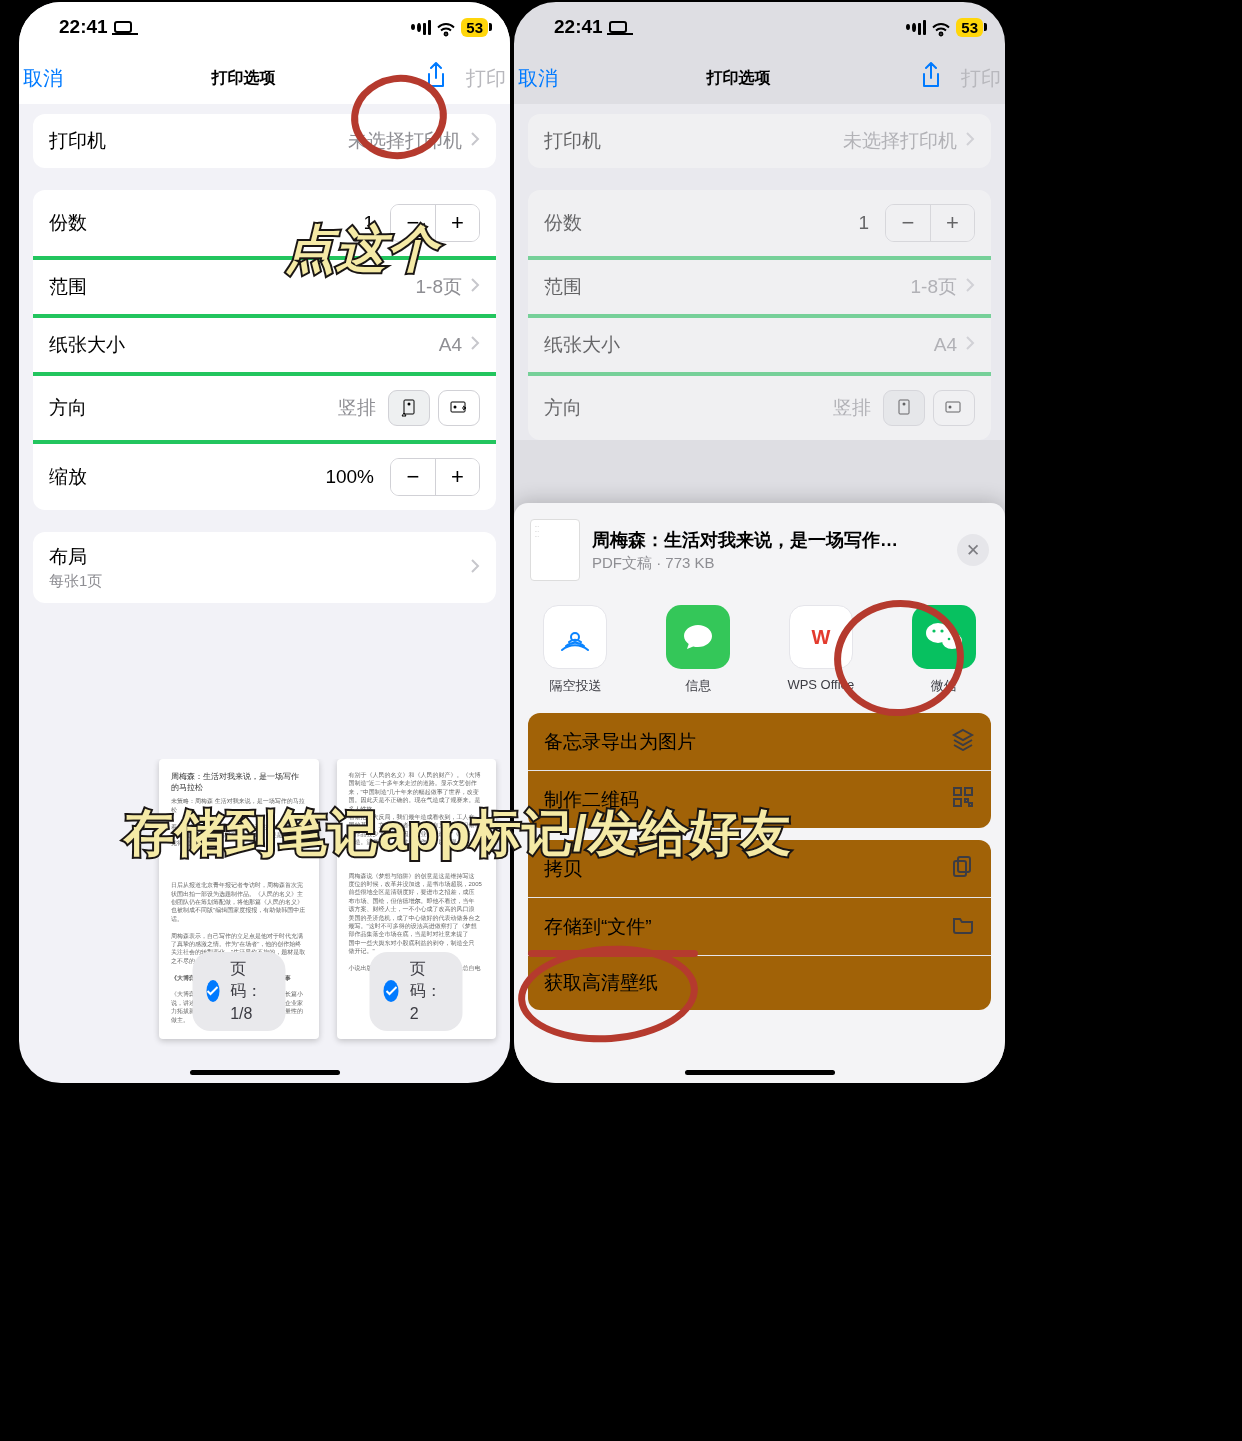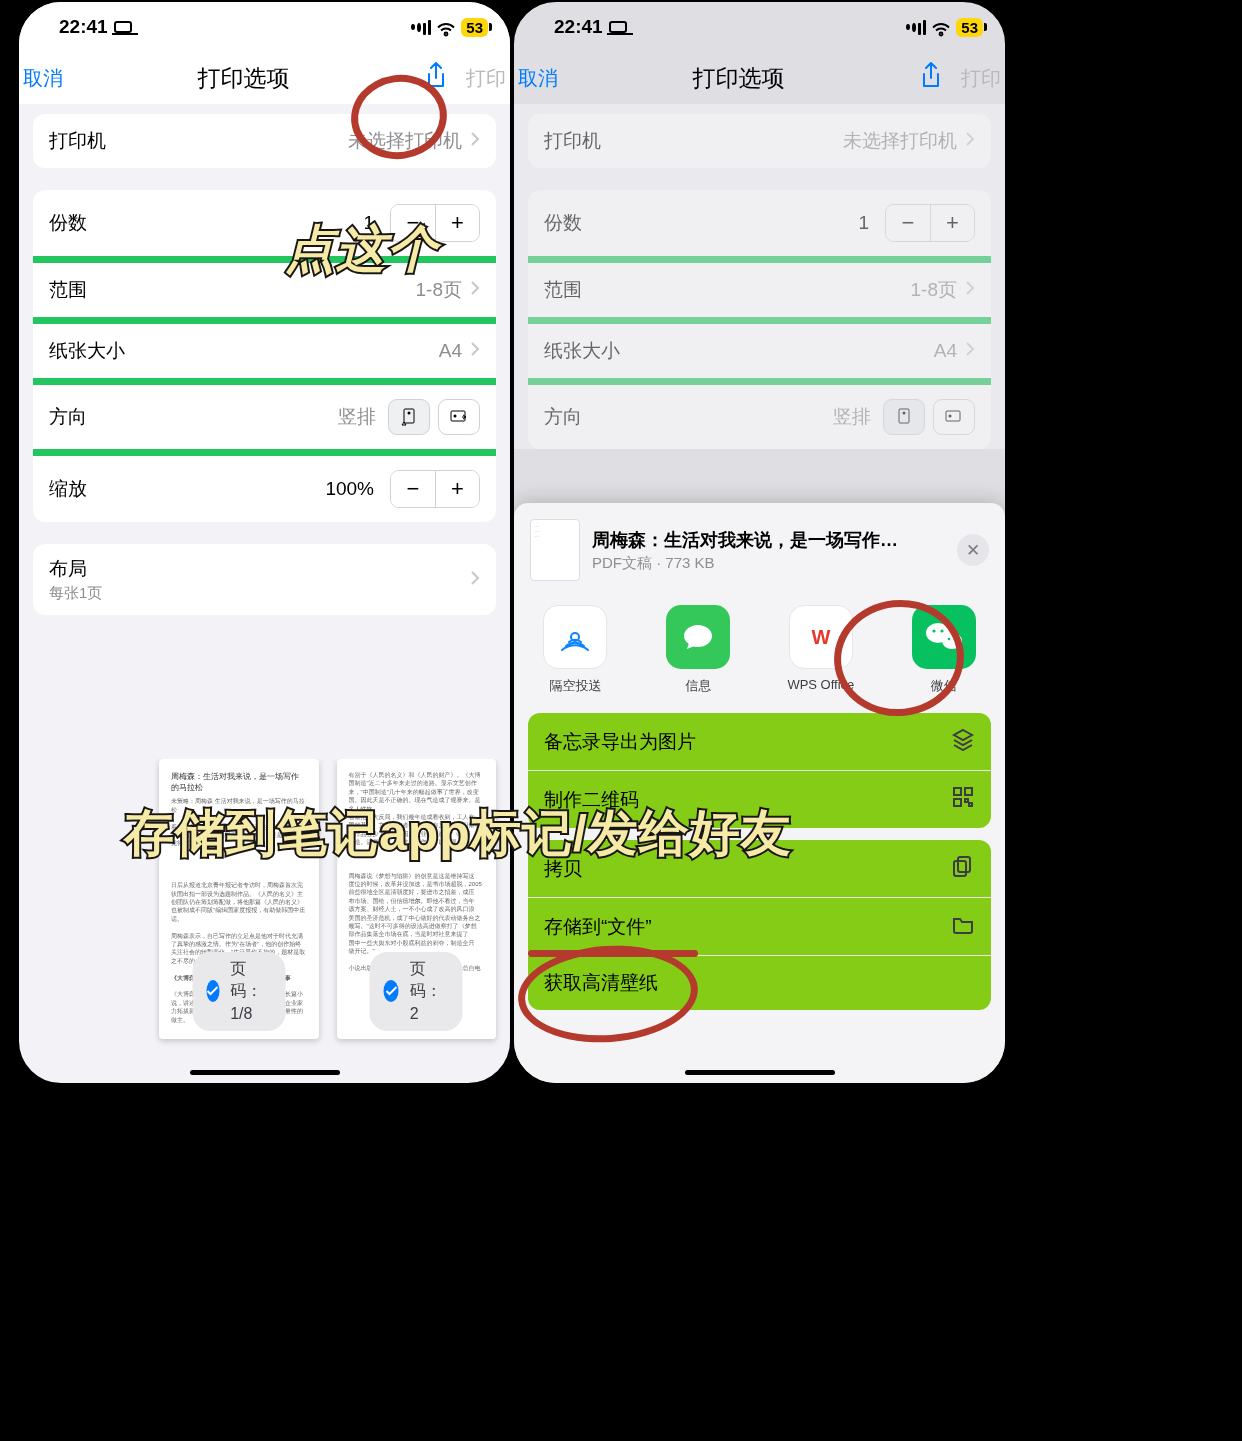--- a/index.html
+++ b/index.html
@@ -51,38 +51,38 @@
   .wifi svg{width:18px;height:14px;}
   .batt{background:#ffd60a;color:#000;font-size:15px;font-weight:700;border-radius:6px;padding:1px 5px;position:relative;}
   .batt::after{content:"";position:absolute;right:-4px;top:5px;width:3px;height:8px;background:#000;border-radius:0 2px 2px 0;}
 
   
   .nav{
     height:52px;display:flex;align-items:center;justify-content:space-between;
     padding:0 4px;font-size:20px;background:#fff;
   }
   .phone-right .nav{background:transparent;}
-  .nav .title{font-weight:400;font-size:23px;}
+  .nav .title{font-weight:700;font-size:16px;}
   .nav .cancel{color:#007aff;}
   .nav .rgrp{display:flex;align-items:center;gap:18px;}
   .nav .share-ic svg{width:24px;height:28px;}
   .nav .print{color:#b8b8bd;}
 
   .sheet{
     background:#f2f2f7;
     padding: 10px 14px 0;
   }
   .phone-right .sheet{opacity:.55;}
 
   .group{background:#fff;border-radius:12px;overflow:hidden;margin-bottom:22px;}
   .row{
     display:flex;align-items:center;justify-content:space-between;
     padding:14px 16px;font-size:19px;min-height:54px;
   }
-  .row + .row{border-top:7px solid #22c55e;}
+  .row + .row{border-top:4px solid #22c55e;}
   .row .lbl{color:#000;}
   .row .val{color:#8e8e93;display:flex;align-items:center;gap:8px;}
   .chev{color:#c7c7cc;}
   .chev svg{width:10px;height:16px;}
 
   .stepper{display:flex;align-items:center;gap:10px;}
   .stepper .num{color:#000;font-size:19px;padding-right:6px;min-width:90px;text-align:right;}
   .seg{display:flex;border:1px solid #d1d1d6;border-radius:9px;overflow:hidden;}
   .seg button{width:44px;height:36px;background:#fff;border:none;font-size:22px;color:#000;}
   .seg button + button{border-left:1px solid #d1d1d6;}
@@ -136,21 +136,21 @@
 
   .ss-apps{display:flex;padding:8px 0 18px;justify-content:space-around;}
   .ss-app{display:flex;flex-direction:column;align-items:center;gap:8px;width:100px;}
   .ss-app .ic{width:64px;height:64px;border-radius:15px;display:flex;align-items:center;justify-content:center;}
   .ss-app .nm{font-size:13px;color:#3c3c43;}
   .ic.airdrop{background:#fff;border:1px solid #e5e5ea;}
   .ic.msg{background:#34c759;}
   .ic.wps{background:#fff;border:1px solid #e5e5ea;color:#e33b2e;font-weight:800;font-size:20px;}
   .ic.wx{background:#07c160;}
 
-  .ss-actions{background:#84cc16;border-radius:12px;margin:0 14px 12px;}
+  .ss-actions{background:#a16207;border-radius:12px;margin:0 14px 12px;}
   .ss-actions .row{font-size:19px;}
   .ss-actions .row + .row{border-top:1px solid #e5e5ea;}
   .ss-actions svg{width:24px;height:24px;stroke:#3c3c43;fill:none;stroke-width:2;}
 
 </style>
 </head>
 <body>
 
 <div class="phone phone-left">
   <div class="status">

